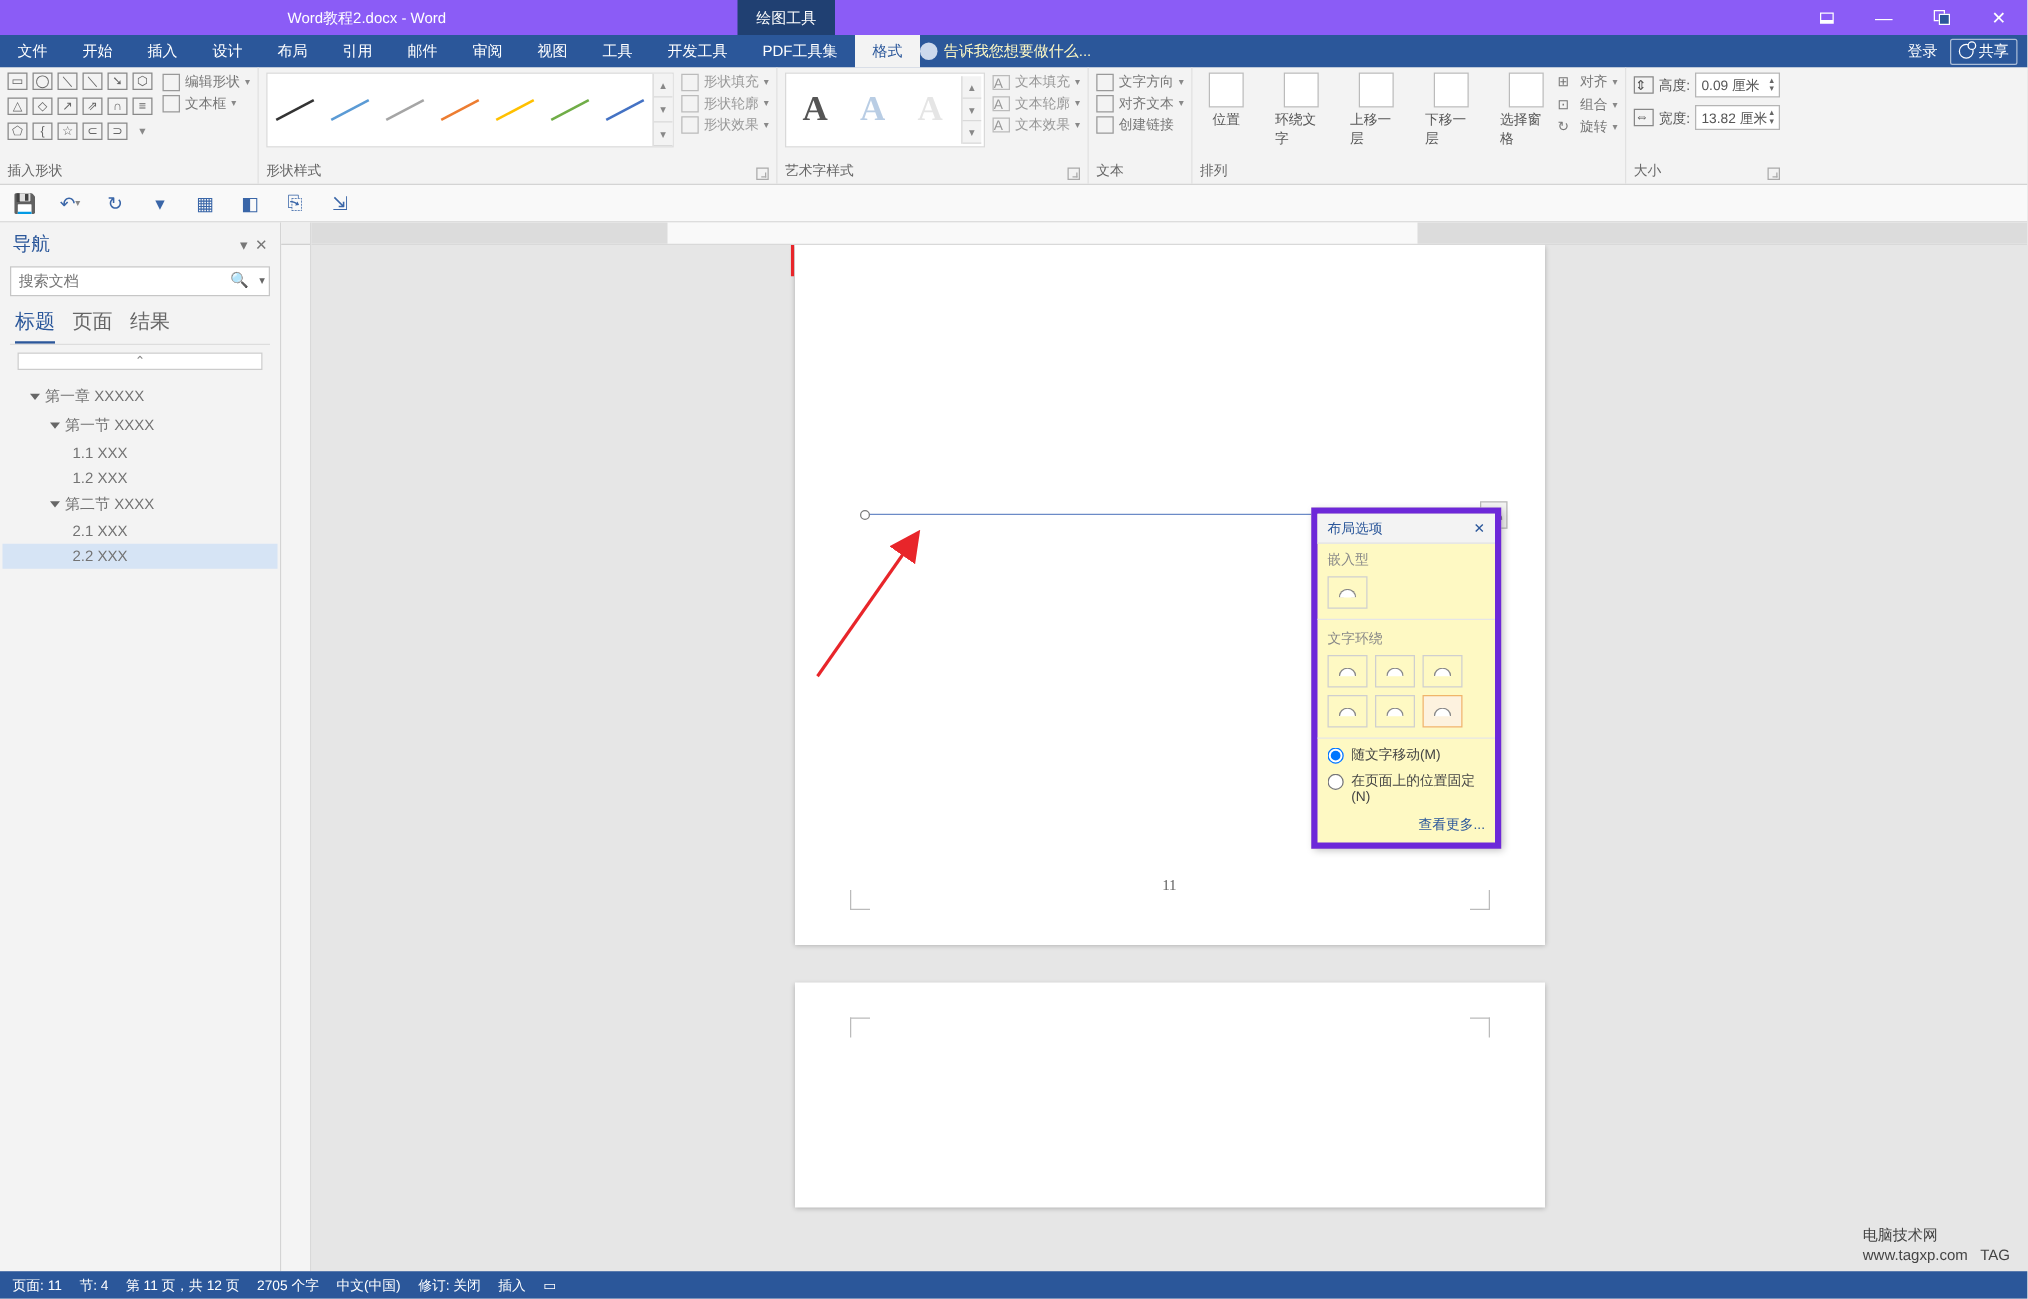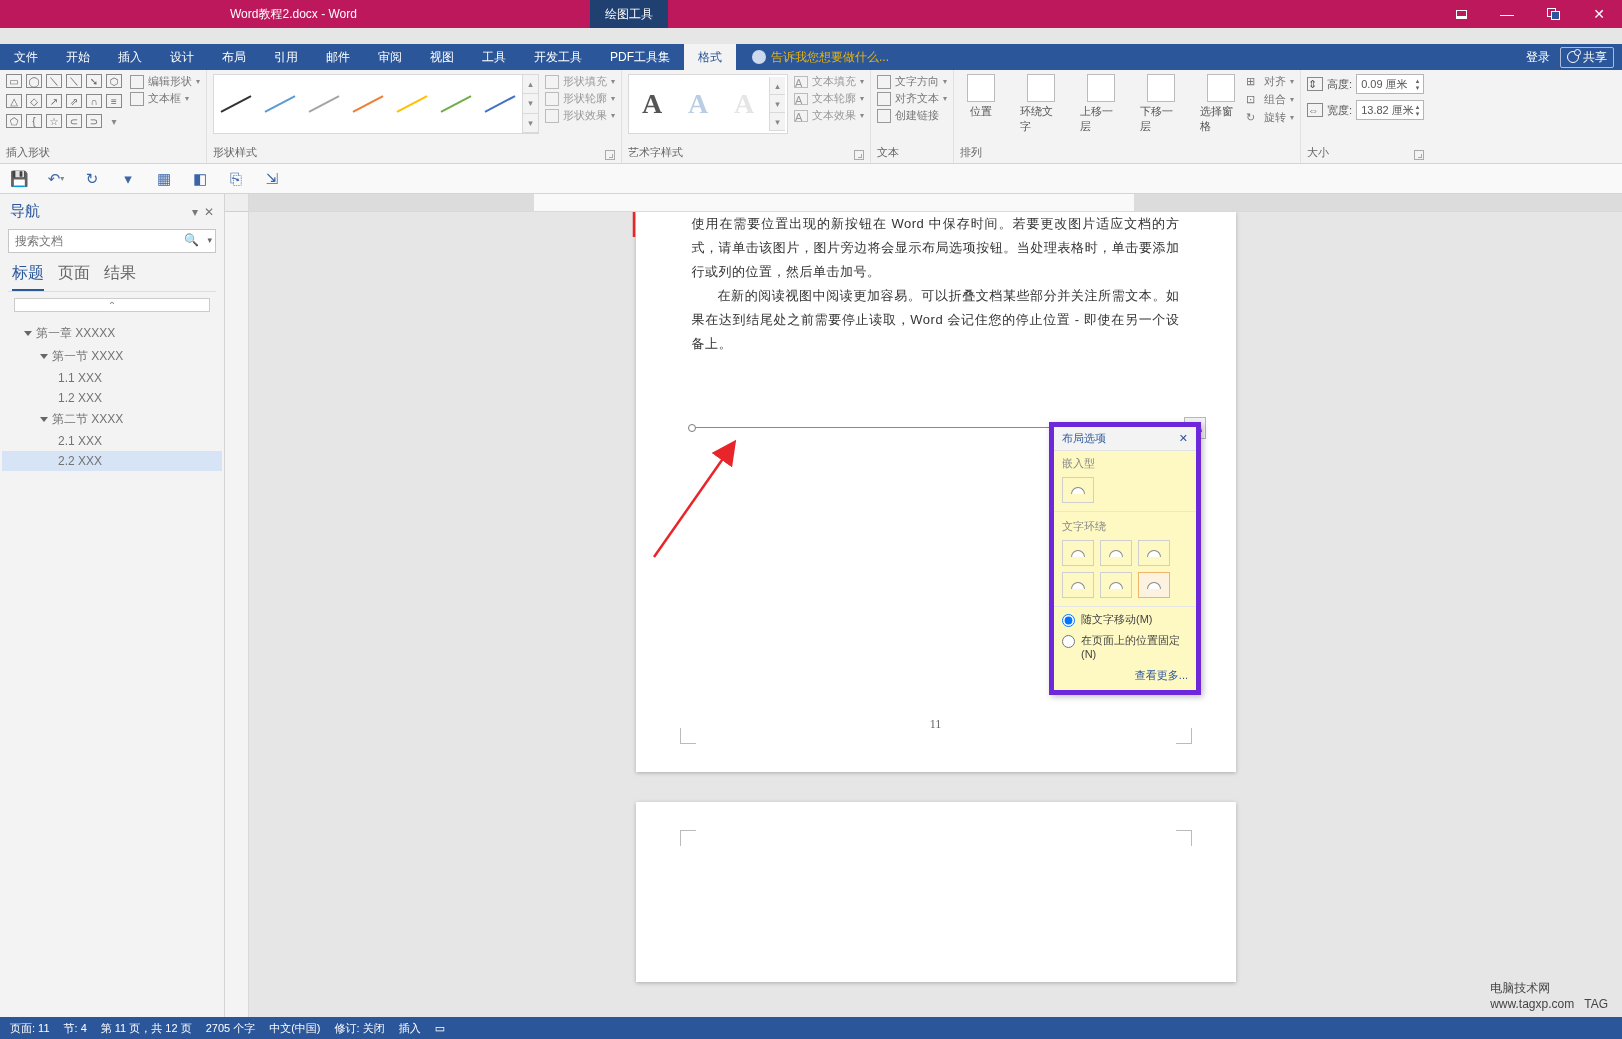--- a/index.html
+++ b/index.html
@@ -1,33 +1,33 @@
 <!DOCTYPE html>
 <html><head>
 <meta charset="utf-8">
 <style>
 * { margin:0; padding:0; box-sizing:border-box; font-family:"Microsoft YaHei","Segoe UI",sans-serif; }
 body { background:#e6e6e6; width:1622px; height:1039px; overflow:hidden; position:relative; font-size:12px; color:#444; }
 
 
-.titlebar { height:28px; background:#be185d; color:#fff; display:flex; align-items:center; position:relative;text-decoration:underline; }
+.titlebar { height:28px; background:#8b5cf6; color:#fff; display:flex; align-items:center; position:relative;text-decoration:underline; }
 .titlebar .doc-title { position:absolute; left:230px; font-size:12px; }
 .titlebar .tool-tab { position:absolute; left:590px; top:0; height:28px; width:78px; background:#204072; display:flex; align-items:center; justify-content:center; font-size:12px; }
 .titlebar .win-btns { position:absolute; right:0; display:flex; height:28px; }
 .titlebar .win-btn { width:46px; display:flex; align-items:center; justify-content:center; font-size:14px; }
 .titlebar .win-square { width:11px; height:11px; border:1px solid #fff; }
 .titlebar .win-max { display:flex; }
 .titlebar .win-max .sq { width:9px; height:9px; border:1px solid #fff; }
 .titlebar .win-max .sq2 { margin-left:-5px; margin-top:3px; background:#2b579a; }
 
 
-.ribbon-tabs { height:26px; background:#2b579a; color:#fff; display:flex; align-items:stretch; font-size:12px;margin-top:16px; }
+.ribbon-tabs { height:26px; background:#2b579a; color:#fff; display:flex; align-items:stretch; font-size:12px; }
 .ribbon-tabs .tab { padding:0 14px; display:flex; align-items:center; cursor:pointer; }
 .ribbon-tabs .tab.active { background:#f3f3f3; color:#2b579a; }
-.ribbon-tabs .tell-me { display:flex; align-items:center; color:#eab308; padding-left:16px; gap:5px;}
+.ribbon-tabs .tell-me { display:flex; align-items:center; color:#fef9c3; padding-left:0; gap:5px;}
 .ribbon-tabs .tell-me .bulb { width:14px; height:14px; border-radius:50%; background:#cdd9ec; position:relative;}
 .ribbon-tabs .right-area { margin-left:auto; display:flex; align-items:center; gap:10px; padding-right:8px;}
 .ribbon-tabs .share { display:flex; align-items:center; gap:4px; border:1px solid rgba(255,255,255,0.6); padding:1px 6px; border-radius:2px;}
 .ribbon-tabs .share-icon { width:12px;height:12px; border:1px solid #fff; border-radius:50%; position:relative;}
 .ribbon-tabs .share-icon::after{content:"";position:absolute;width:5px;height:5px;border:1px solid #fff;border-radius:50%;right:-3px;top:-3px;background:#2b579a;}
 
 
 .ribbon { height:94px; background:#f3f3f3; border-bottom:1px solid #d4d4d4; display:flex; }
 .group { border-right:1px solid #e1e1e1; padding:4px 6px 0 6px; display:flex; flex-direction:column; }
 .group-label { font-size:11px; color:#666; margin-top:auto; padding:2px 0 3px; position:relative;}
@@ -476,24 +476,20 @@
     <div class="vruler">
         <div class="corner"></div>
       </div>
     <div class="hruler">
       <div class="dark" style="width:285px;"></div>
       <div style="flex:0 0 600px;"></div>
       <div class="dark" style="flex:1;"></div>
     </div>
     <div class="docscroll">
       <div class="page page1">
-        <div class="content">
-          <p class="para">使用在需要位置出现的新按钮在 Word 中保存时间。若要更改图片适应文档的方式，请单击该图片，图片旁边将会显示布局选项按钮。当处理表格时，单击要添加行或列的位置，然后单击加号。</p>
-          <p class="para indent">在新的阅读视图中阅读更加容易。可以折叠文档某些部分并关注所需文本。如果在达到结尾处之前需要停止读取，Word 会记住您的停止位置 - 即使在另一个设备上。</p>
-        </div>
         <div class="shape-line">
           <div class="handle l"></div>
           <div class="handle r"></div>
         </div>
         <div class="layout-btn">
             <div class="arc"></div>
           </div>
         <div class="cursor"></div>
         <div class="pgnum">11</div>
         <div class="crop bl" style="left:44px;bottom:28px;"></div>

